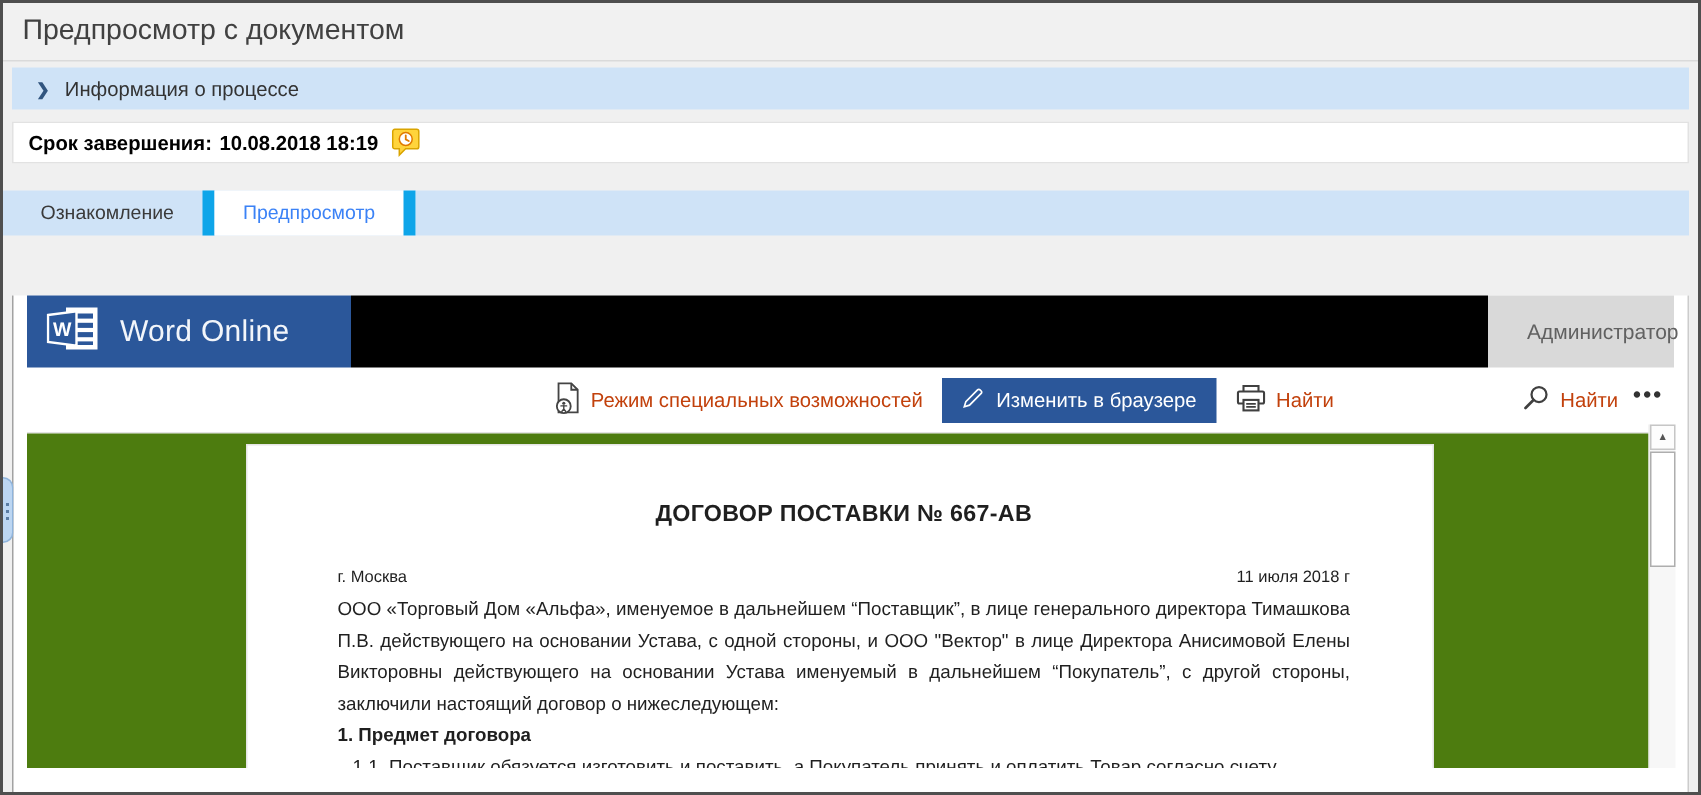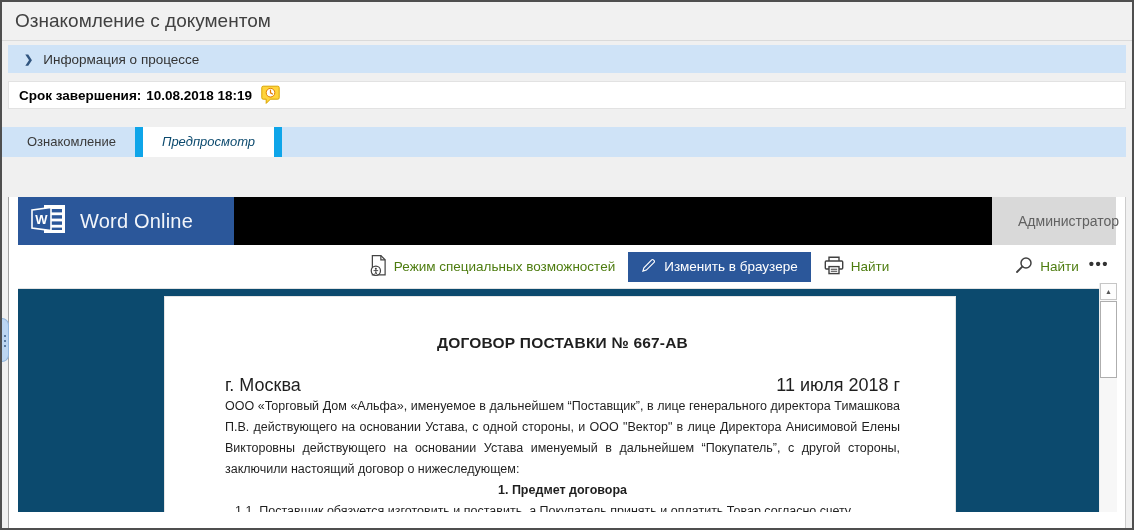--- a/index.html
+++ b/index.html
@@ -59,21 +59,21 @@
     padding-left:6px;
   }
   .tab {
     height:30px; line-height:30px;
     padding:0 19px;
     font-size:13px; color:#3a3a3a;
     border-right:8px solid #0ea5e9;
     cursor:pointer;
     white-space:nowrap;
   }
-  .tab.active { background:#fff; color:#0c4a6e;font-style:italic; }
+  .tab.active { background:#fff; color:#3b82f6; }
 
   
   .content {
     position:relative;
     margin:0 6px;
     height:355px;
     background:#fff;
     border-left:1px solid #a2a2a2;
     border-right:1px solid #cccccc;
   }
@@ -101,66 +101,66 @@
   }
 
   .v-toolbar {
     height:44px; background:#fff;
     border-bottom:1px solid #e3e3e3;
     display:flex; align-items:center; justify-content:flex-end;
     padding-right:7px;
   }
   .tb-item {
     display:flex; align-items:center; gap:7px;
-    font-size:13.5px; color:#4d7c0f;
+    font-size:13.5px; color:#c2410c;
     cursor:pointer; white-space:nowrap;
   }
   .tb-item.print { margin-left:13px; }
   .tb-item.find { margin-left:126px; }
   .tb-item.more { margin-left:10px; font-size:15px; font-weight:bold; letter-spacing:1.5px; color:#333; padding-bottom:6px; }
   .edit-btn {
     margin-left:13px;
     height:30px; padding:15px 13px;
     background:#2b579a; border:none;
     color:#fff; font-size:13.5px;
     font-family:"Liberation Sans", sans-serif;
     display:flex; align-items:center; gap:8px;
     cursor:pointer; white-space:nowrap;
   }
 
   
   .doc-area {
     position:relative; height:223px;
-    background:#0c4a6e;
+    background:#4d7c0f;
     overflow:hidden;
   }
   .doc-page {
     position:absolute; left:146px; top:7px;
     width:792px; height:320px;
     background:#fff;
     border:1px solid #e5e5e5;
     padding:37px 55px 0 60px;
     color:#1f1f1f;
   }
   .doc-title {
     text-align:center;
     font-size:15.5px; font-weight:bold;
     margin-bottom:23px;
     letter-spacing:0.2px;
   }
   .doc-meta {
     display:flex; justify-content:space-between;
-    font-size:18px; line-height:21px;
+    font-size:11px; line-height:21px;
   }
   .doc-par {
     font-size:12.5px; line-height:21px;
     text-align:justify;
   }
   .doc-h {
-    text-align:center; font-weight:bold;
+    font-weight:bold;
     font-size:12.5px; line-height:21px;
   }
   .doc-clause { text-indent:10px; }
 
   
   .vscroll {
     position:absolute; top:86px; right:-1px; bottom:0;
     width:18px; background:#f7f7f7;
     border-left:1px solid #ededed;
   }
@@ -191,21 +191,21 @@
     content:""; position:absolute; left:2px; top:16px;
     width:2px; height:12px;
     background:repeating-linear-gradient(#5a7ca3 0 2px, transparent 2px 5px);
   }
 </style>
 </head>
 <body>
 
 <div class="app">
 
-  <div class="page-title">Ознакомление с документом</div>
+  <div class="page-title">Предпросмотр с документом</div>
 
   <div class="info-bar">
     <span class="chev">❯</span>
     <span>Информация о процессе</span>
   </div>
 
   <div class="deadline-row">
     <span class="dl-label">Срок завершения:</span>
     <span class="dl-value">10.08.2018 18:19</span>
     <span class="clock-wrap">

